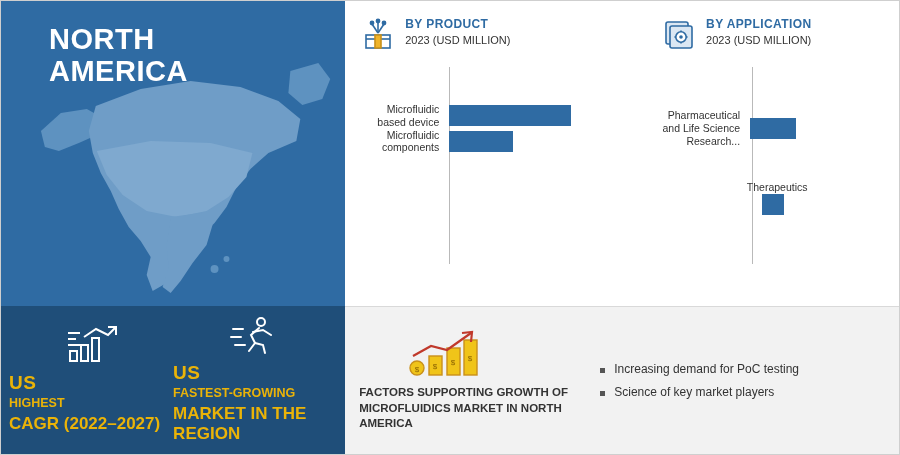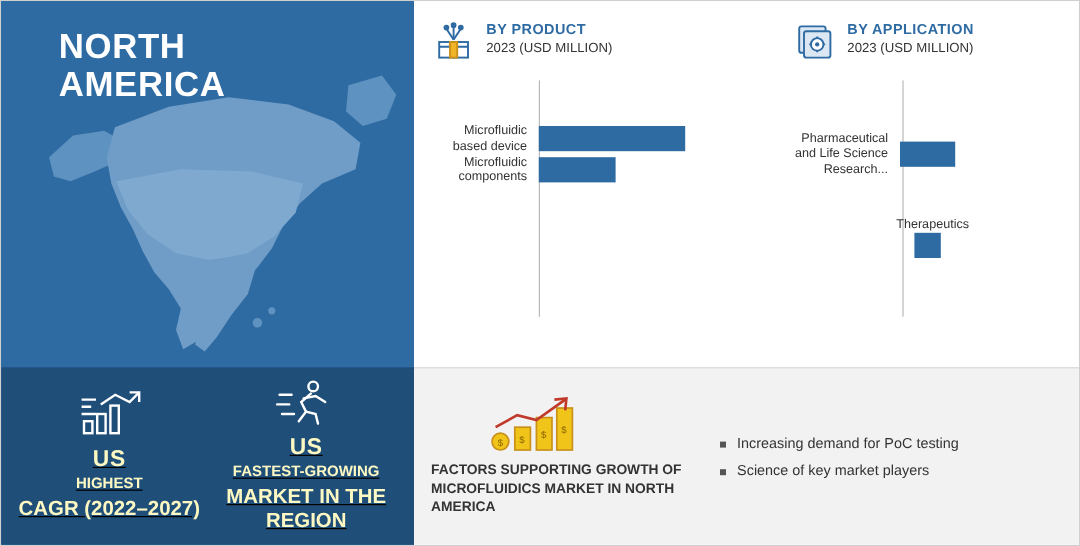--- a/index.html
+++ b/index.html
@@ -17,21 +17,20 @@
     display: flex;
   }
 
   
   .left {
     width: 345px;
     height: 100%;
     display: flex;
     flex-direction: column;
     background: #2e6ca4;
-    text-decoration: underline;
   }
   .left-top {
     position: relative;
     flex: 0 0 305px;
     background: #2f6ba3;
     overflow: hidden;
   }
   .region-title {
     position: absolute;
     left: 48px; top: 22px;
@@ -53,22 +52,22 @@
   .left-bottom {
     flex: 1 1 auto;
     background: #1f4e79;
     display: flex;
     align-items: center;
     justify-content: space-around;
     padding: 6px 8px 10px;
   }
   .stat {
     width: 50%;
-    text-align: center;
-    color: #fef9c3;
+    text-align: left;
+    color: #eab308;
   }
   .stat .ic { height: 46px; display: flex; align-items: center; justify-content: center; }
   .stat .big {
     font-size: 19px; font-weight: bold; margin-top: 4px; letter-spacing: .5px;
   }
   .stat .sub { font-size: 12.5px; font-weight: bold; line-height: 1.25; margin-top: 2px; }
   .stat .sub2 { font-size: 17px; font-weight: bold; margin-top: 2px; }
 
   
   .right {

